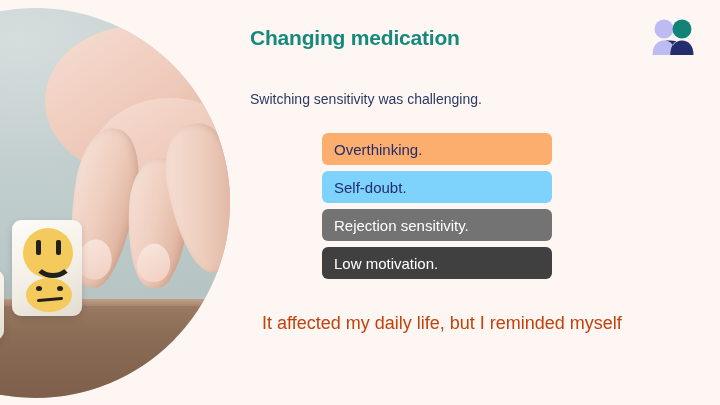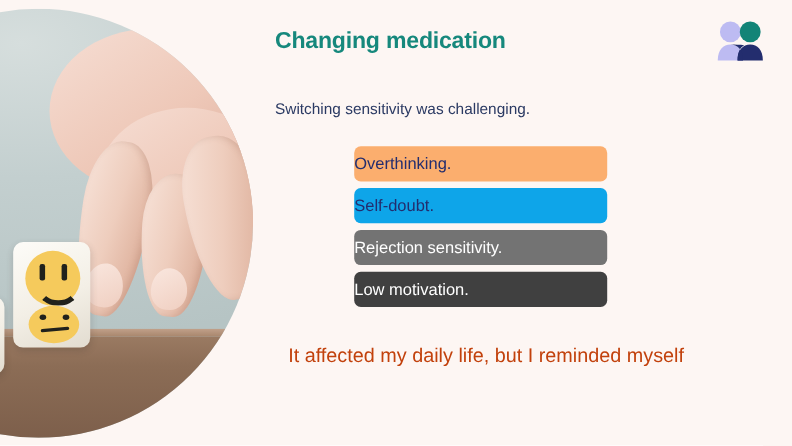--- a/index.html
+++ b/index.html
@@ -131,21 +131,21 @@
     position: absolute;
     left: 72px;
     top: 133px;
     width: 230px;
   }
   .bar {
     height: 32px;
     border-radius: 6px;
     display: flex;
     align-items: center;
-    padding-left: 0;
+    padding-left: 12px;
     box-sizing: border-box;
     margin-bottom: 6px;
     font-size: 15px;
   }
   #closing-text {
     position: absolute;
     left: 12px;
     top: 310px;
     font-size: 18px;
     color: #c2410c;
@@ -212,21 +212,21 @@
     <div id="page-title">Changing medication</div>
 
     <div id="intro-text">Switching sensitivity was challenging.</div>
 
     <div id="bar-list">
 
       <div class="bar" style="background:#FBAE6E; color:#232D6E;">
         <span>Overthinking.</span>
       </div>
 
-      <div class="bar" style="background:#0ea5e9; color:#232D6E;">
+      <div class="bar" style="background:#7dd3fc; color:#232D6E;">
         <span>Self-doubt.</span>
       </div>
 
       <div class="bar" style="background:#737373; color:#FFFFFF;">
         <span>Rejection sensitivity.</span>
       </div>
 
       <div class="bar" style="background:#404040; color:#FFFFFF;">
         <span>Low motivation.</span>
       </div>

